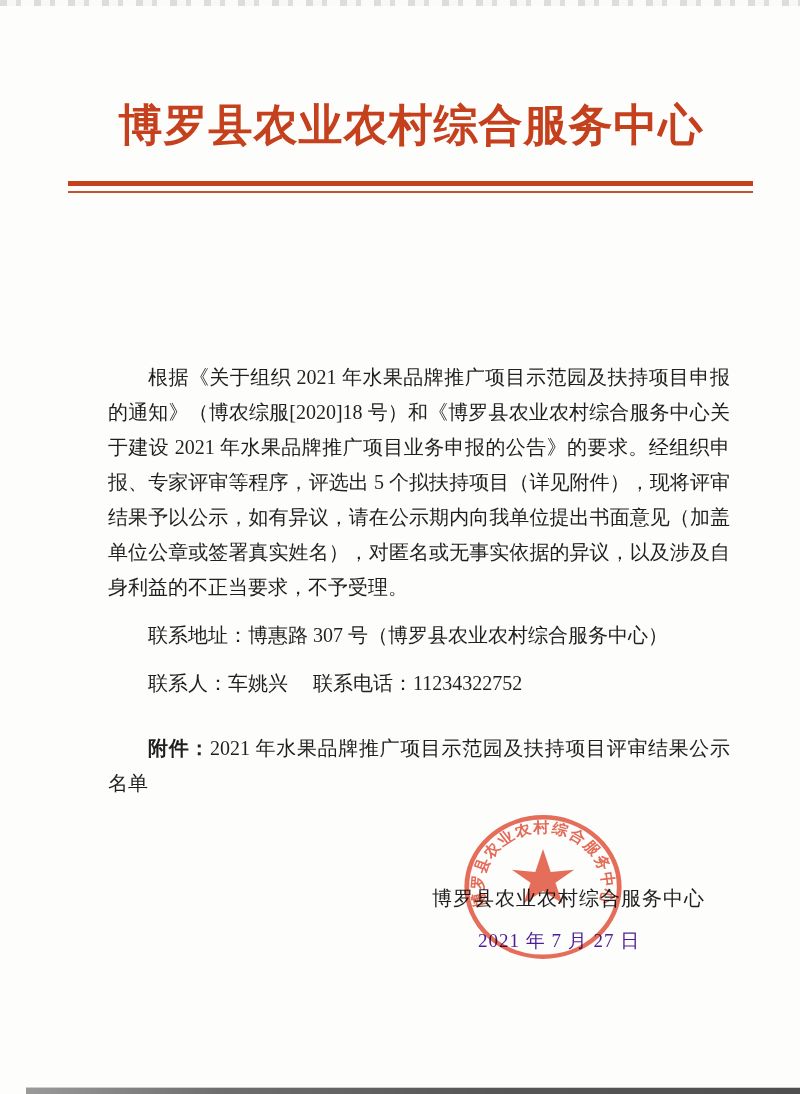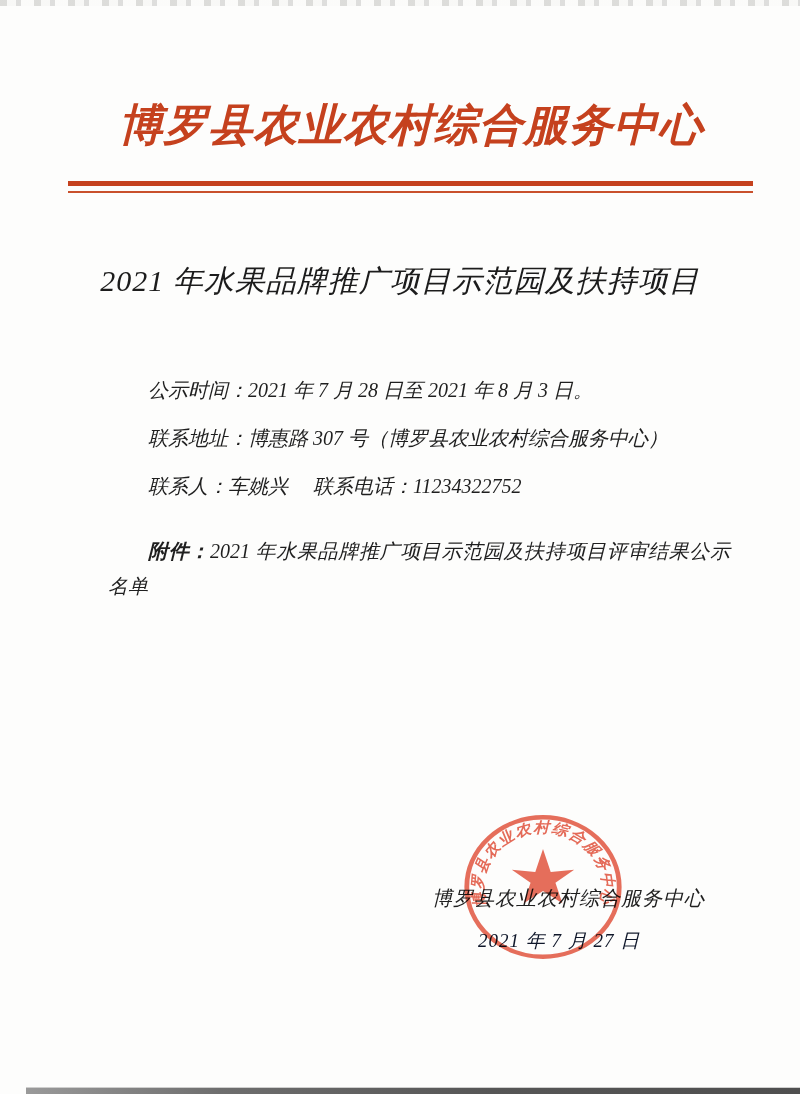--- a/index.html
+++ b/index.html
@@ -3,21 +3,20 @@
 <meta charset="utf-8">
 <style>
   html,body{margin:0;padding:0;background:#ffffff;}
   .page{
     position:relative;
     width:800px;height:1094px;
     background:#fdfdfc;
     overflow:hidden;
     font-family:"Liberation Serif","DejaVu Serif",serif;
     color:#1f1f1f;
-    font-style:italic;
   }
   
   .scan-noise-top{
     position:absolute;top:0;left:0;width:100%;height:6px;
     background:repeating-linear-gradient(90deg,
       rgba(160,160,155,.35) 0 7px, rgba(220,220,215,.15) 7px 16px,
       rgba(150,150,148,.30) 16px 21px, rgba(235,235,230,.10) 21px 34px);
   }
   
   .scan-edge-bottom{
@@ -60,46 +59,45 @@
   .body-text p.attach{margin-top:30px;}
   .attach b{font-weight:700;margin-top:12px;}
   .signature{
     position:absolute;top:885px;left:432px;
     font-size:20px;letter-spacing:1px;white-space:nowrap;
     color:#1f1f1f;
   }
   .sig-date{
     position:absolute;top:928px;left:478px;
     font-size:19px;letter-spacing:1px;white-space:nowrap;
-    color:#0f172a;
+    color:#4c1d95;
   }
   .seal{
     position:absolute;left:461px;top:812px;
     width:164px;height:150px;
     mix-blend-mode:multiply;
     opacity:.92;
   }
 </style>
 </head>
 <body>
 
 <div class="page">
 
   <div class="scan-noise-top"></div>
 
   <h1 class="letterhead">博罗县农业农村综合服务中心</h1>
 
   <div class="red-rule"></div>
 
   <div class="doc-title">
-    <div>2021 年水果品牌推广项目示范园及扶持项目</div>
   </div>
 
   <div class="body-text">
-    <p class="spaced">公示时间：2021 年 7 月 28 日至 2021 年 8 月 3 日。</p>
+    <p>根据《关于组织 2021 年水果品牌推广项目示范园及扶持项目申报的通知》（博农综服[2020]18 号）和《博罗县农业农村综合服务中心关于建设 2021 年水果品牌推广项目业务申报的公告》的要求。经组织申报、专家评审等程序，评选出 5 个拟扶持项目（详见附件），现将评审结果予以公示，如有异议，请在公示期内向我单位提出书面意见（加盖单位公章或签署真实姓名），对匿名或无事实依据的异议，以及涉及自身利益的不正当要求，不予受理。</p>
     <p class="spaced">联系地址：博惠路 307 号（博罗县农业农村综合服务中心）</p>
     <p class="spaced">联系人：车姚兴　 联系电话：11234322752</p>
     <p class="attach"><b>附件：</b><span>2021 年水果品牌推广项目示范园及扶持项目评审结果公示名单</span></p>
   </div>
 
   <div class="signature">博罗县农业农村综合服务中心</div>
 
   <div class="sig-date">2021 年 7 月 27 日</div>
 
   <svg class="seal" viewBox="0 0 170 170" preserveAspectRatio="none" xmlns="http://www.w3.org/2000/svg">

